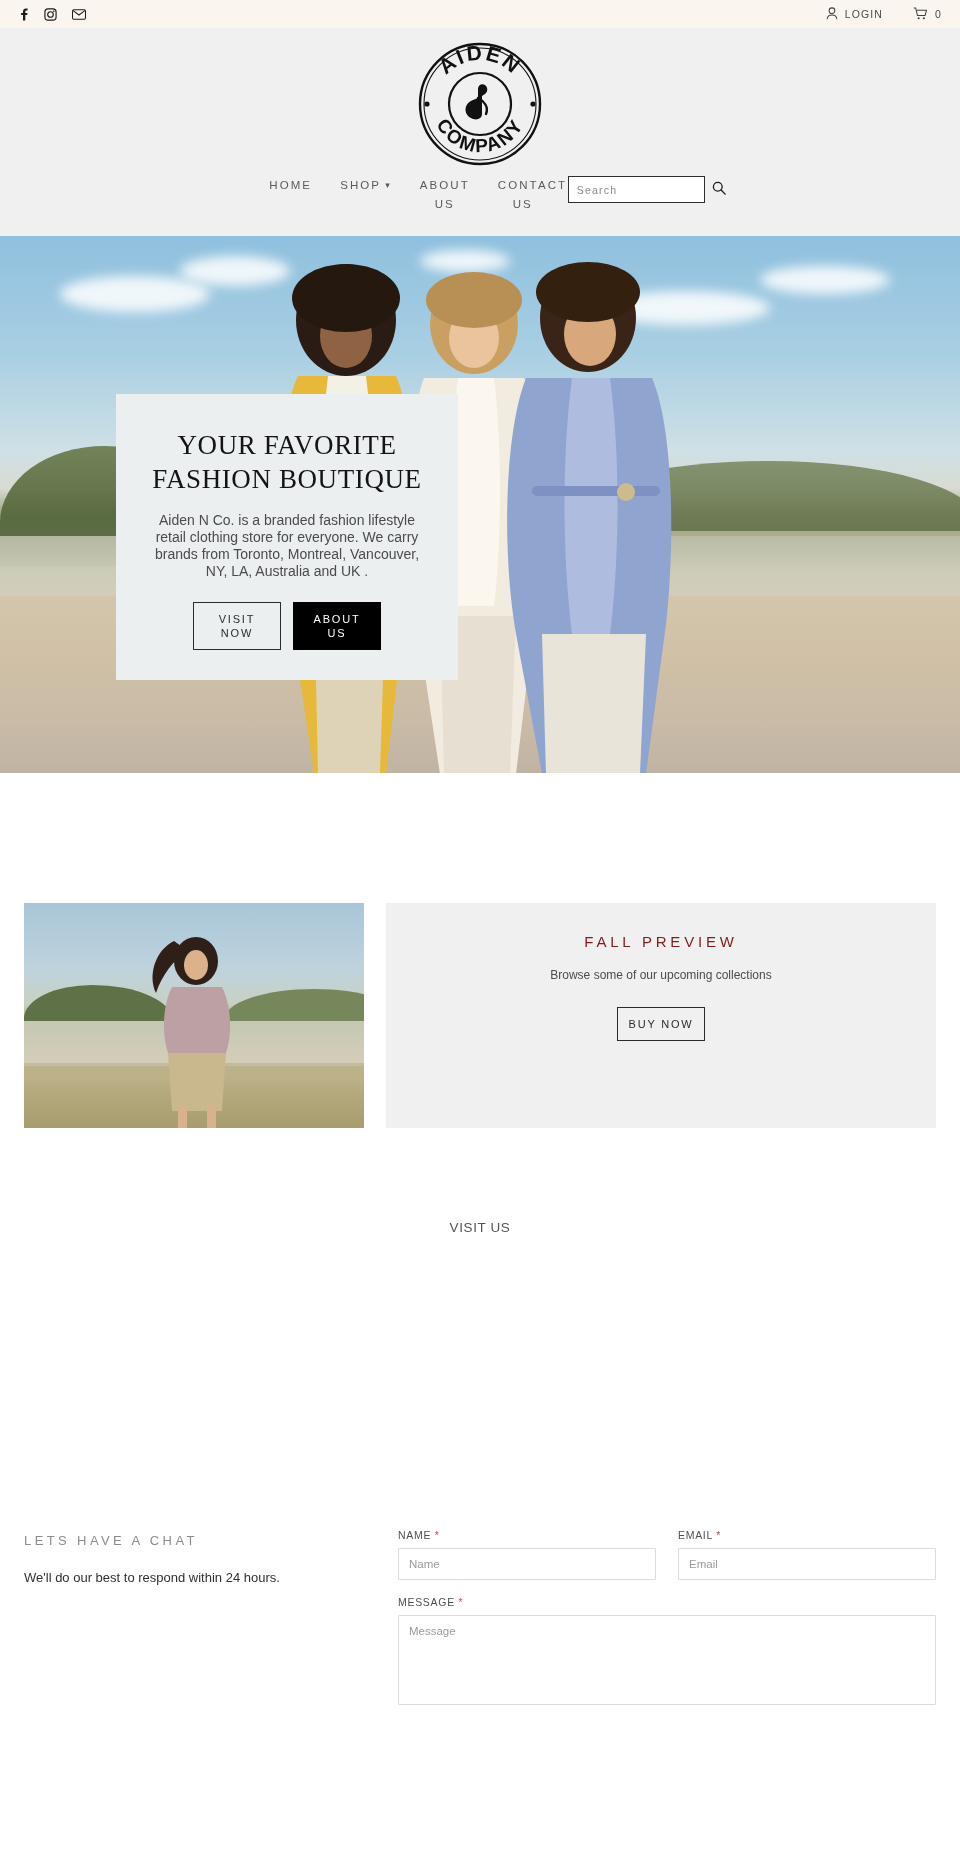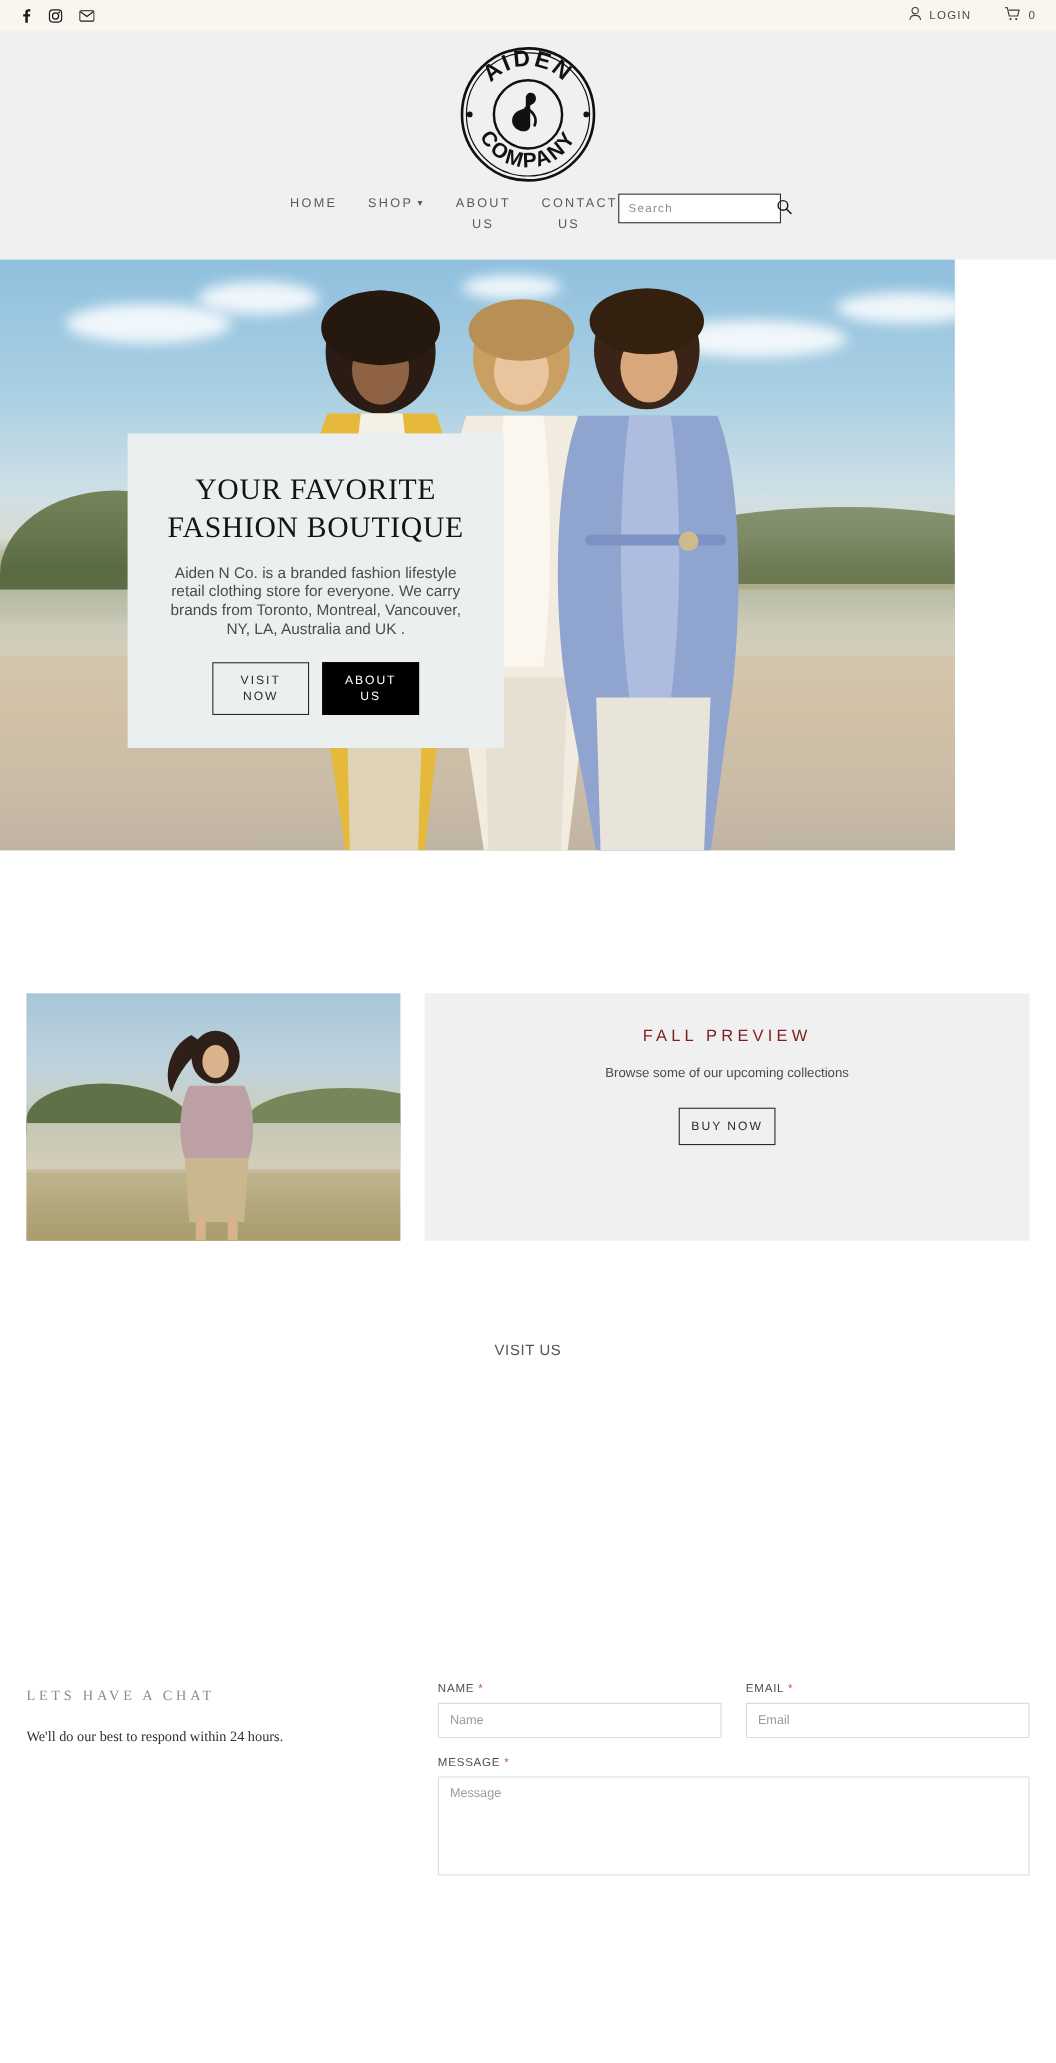--- a/index.html
+++ b/index.html
@@ -62,21 +62,21 @@
     line-height: 19px;
     cursor: pointer;
     width: auto;
     white-space: normal;
   }
   .nav-item.two-line { max-width: 78px; }
   .nav-caret { display: inline-block; margin-left: 4px; font-size: 9px; position: relative; top: -1px; }
 
   .search-wrap {
     margin-left: 6px;
-    width: 148px;
+    width: 137px;
     height: 27px;
     border: 1px solid #2e2e2e;
     background: #ffffff;
     display: flex;
     align-items: center;
     padding: 0 8px;
   }
   .search-wrap input {
     flex: 1;
     border: none;
@@ -87,21 +87,21 @@
     color: #5a5a5a;
     background: transparent;
   }
   .search-wrap input::placeholder { color: #8a8a8a; }
   .search-btn { background: none; border: none; cursor: pointer; display: flex; align-items: center; padding: 0; }
 
   
   .hero {
     position: relative;
     height: 537px;
-    width: 868px;
+    width: 960px;
     overflow: hidden;
     background: #cdd8de;
   }
   .hero-sky {
     position: absolute; inset: 0;
     background:
       linear-gradient(180deg, #8fc0de 0%, #a9cfe3 22%, #cfe0e6 40%, #d9dbd2 47%, #9aa47b 52%, #b0ad8d 56%, #cbbda0 62%, #d9c7ad 70%, #cfc2b0 80%, #c6bcb0 100%);
   }
   .hero-hills {
     position: absolute; left: 0; top: 210px; width: 230px; height: 120px;
@@ -219,21 +219,21 @@
   .visit-title { font-size: 13.5px; letter-spacing: .6px; color: #555; }
   .map-area { height: 240px; background: #ffffff; }
 
   
   .contact {
     display: flex;
     padding: 36px 24px 40px 24px;
     gap: 24px;
     background: #fff;
   }
-  .contact-left { width: 350px; padding-top: 4px; font-family: Liberation Serif, serif; }
+  .contact-left { width: 350px; padding-top: 4px; }
   .contact-heading {
     font-size: 13px;
     letter-spacing: 3.4px;
     color: #8c8c8c;
     font-weight: 400;
   }
   .contact-sub { margin-top: 22px; font-size: 13px; color: #303030; }
   .contact-right { flex: 1; }
   .field-row { display: flex; gap: 22px; }
   .field { flex: 1; }

